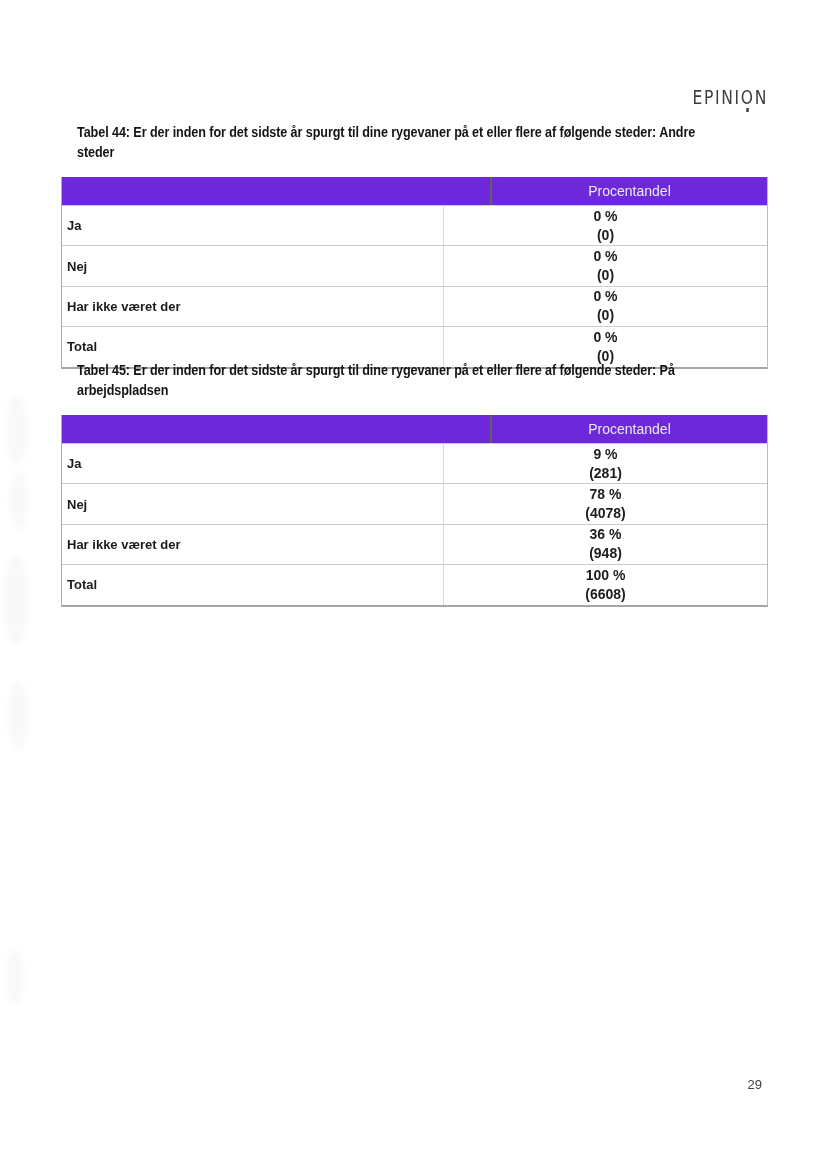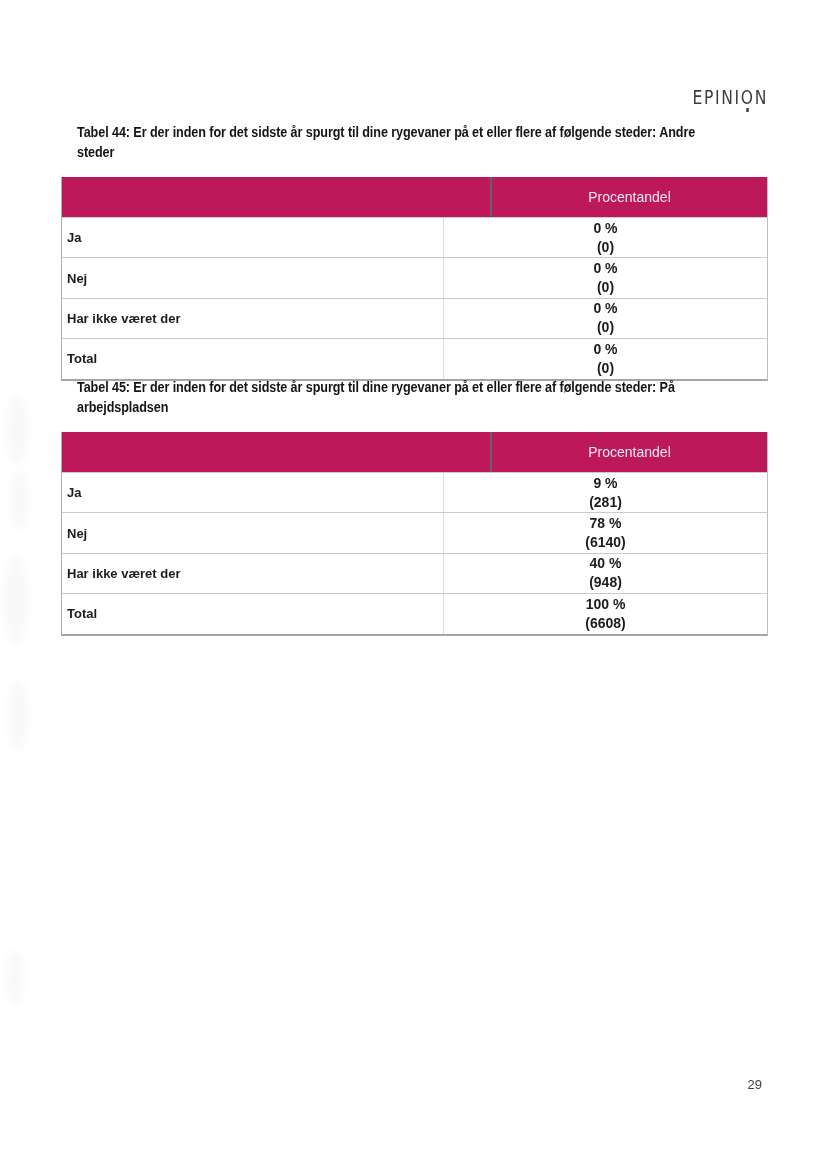--- a/index.html
+++ b/index.html
@@ -33,38 +33,38 @@
   .brand-o{position:relative;display:inline-block;}
   .brand-o::after{
     content:"";position:absolute;left:50%;bottom:-4px;
     transform:translateX(-50%);
     width:3px;height:4px;background:#3d3d3d;
   }
 
   
   .section{position:absolute;left:61px;width:707px;}
   .sec-44{top:106px;}
-  .sec-45{top:361px;}
+  .sec-45{top:344px;}
   .tbl-title{
     margin:16px;font-size:15px;font-weight:bold;color:#141414;
     line-height:19.5px;letter-spacing:-0.1px;
   }
   .tbl-title .line{
     display:block;white-space:nowrap;
     transform:scaleX(0.84);transform-origin:0 50%;
   }
   .dtable{
     width:707px;box-sizing:border-box;
     border-left:1px solid #adadad;
     border-right:1px solid #bdbdbd;
     border-bottom:2px solid #a5a5a5;
     background:#ffffff;
   }
   .thead{
-    display:flex;height:40px;background:#be185d;gap:47px;
+    display:flex;height:28px;background:#6d28d9;gap:47px;
   }
   .thead .cell-label{border:none;}
   .thead .cell-value{
     border-left:2px solid #616161;
     color:#ebebeb;font-size:14px;font-weight:400;
     display:flex;align-items:center;justify-content:center;
   }
   .cell-label{
     width:381px;box-sizing:border-box;flex:0 0 381px;
     display:flex;align-items:center;
@@ -156,27 +156,27 @@
         <div class="cell-label">Ja</div>
         <div class="cell-value">
           <div>9 %</div>
           <div>(281)</div>
         </div>
       </div>
       <div class="trow">
         <div class="cell-label">Nej</div>
         <div class="cell-value">
           <div>78 %</div>
-          <div>(6140)</div>
+          <div>(4078)</div>
         </div>
       </div>
       <div class="trow">
         <div class="cell-label">Har ikke været der</div>
         <div class="cell-value">
-          <div>40 %</div>
+          <div>36 %</div>
           <div>(948)</div>
         </div>
       </div>
       <div class="trow">
         <div class="cell-label">Total</div>
         <div class="cell-value">
           <div>100 %</div>
           <div>(6608)</div>
         </div>
       </div>

